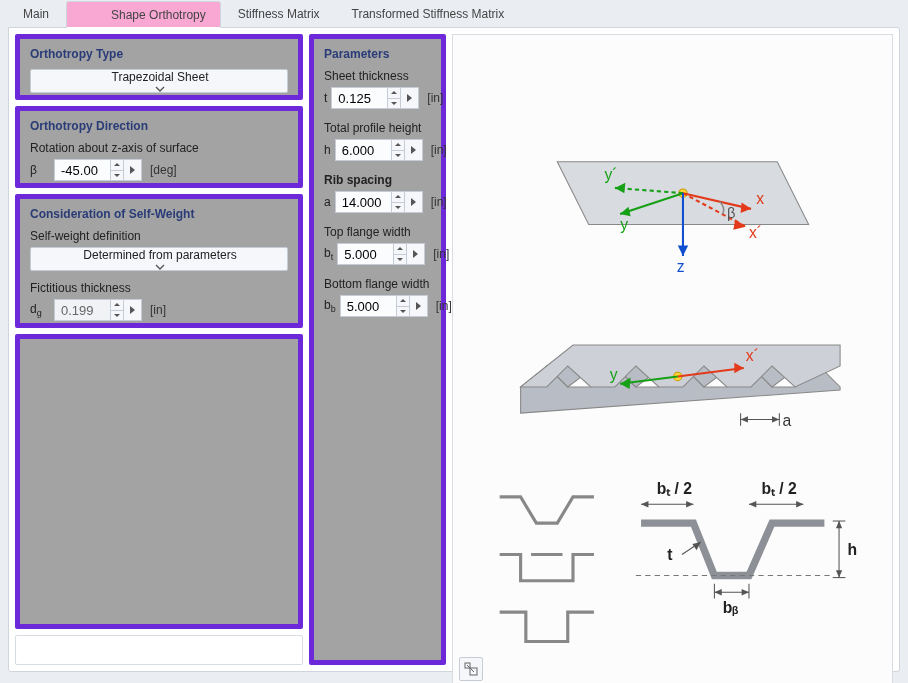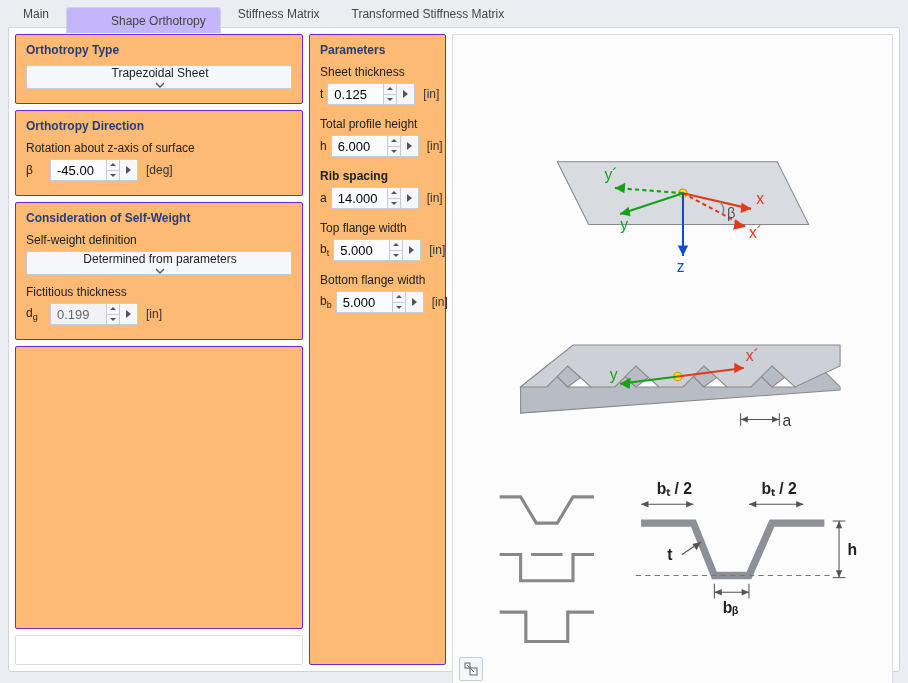--- a/index.html
+++ b/index.html
@@ -20,26 +20,26 @@
   }
   .tab {
     padding: 6px 14px 5px 14px;
     color: #444;
     cursor: pointer;
     border: 1px solid transparent;
     border-bottom: none;
     margin-right: 2px;
   }
   .tab.active {
-    background: #c4b5fd;
+    background: #f9a8d4;
     border: 1px solid #d0d5dd;
     border-bottom: 1px solid #fff;
     border-radius: 3px 3px 0 0;
     position: relative;
-    top: 7px;
+    top: 1px;
     padding-left: 44px;
   }
   .content-frame {
     border: 1px solid #d0d5dd;
     background: #fff;
     margin: 0 8px 8px 8px;
     height: calc(100% - 38px);
     border-radius: 0 3px 3px 3px;
     display: flex;
     padding: 6px;
@@ -57,24 +57,24 @@
     flex-direction: column;
     gap: 6px;
   }
   .right-col {
     flex: 1;
     display: flex;
     flex-direction: column;
     gap: 6px;
   }
   .panel {
-    border: 1px solid #6d28d9;
+    border: 5px solid #6d28d9;
     border-radius: 2px;
-    padding: 8px 10px 14px 10px;
-    background: #fdba74;
+    padding: 8px 10px 2px 10px;
+    background: #a3a3a3;
   }
   .panel.flex-fill { flex: 1; }
   .section-title {
     color: #2a3c77;
     font-weight: 600;
     margin-bottom: 8px;
   }
   .field-label {
     color: #222;
     margin-top: 6px;

